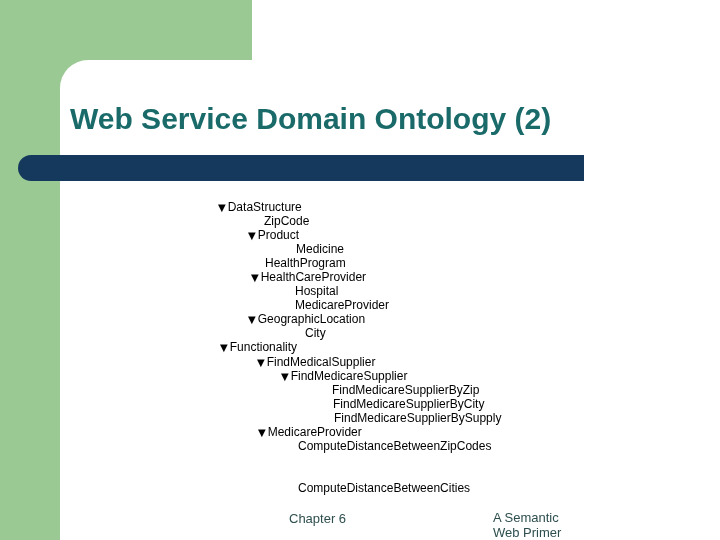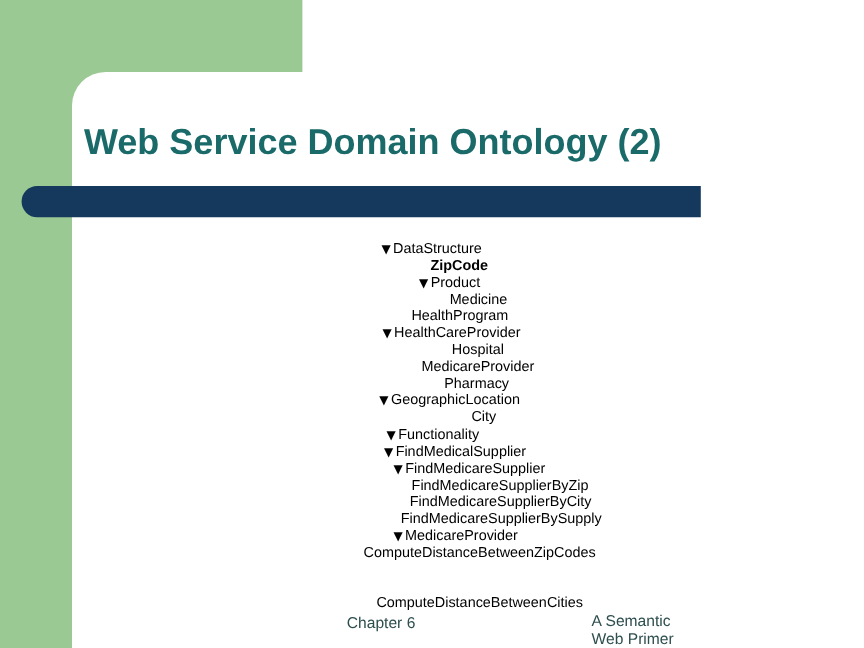--- a/index.html
+++ b/index.html
@@ -57,21 +57,21 @@
     z-index: 2;
   }
   .tree {
     position: absolute;
     left: 218px; top: 200px;
     font-size: 12px;
     line-height: 14.05px;
     color: var(--treecolor);
     z-index: 2;
   }
-  .tree-row { white-space: nowrap; height: 14.05px; text-align: center; }
+  .tree-row { white-space: nowrap; height: 14.05px; }
   .tri {
     font-family: "DejaVu Sans", sans-serif;
     font-size: 10px;
     margin-right: 2px;
     color: var(--treecolor);
   }
   .page-number {
     position: absolute;
     left: 7px; top: 492px;
     color: #ffffff;
@@ -100,28 +100,27 @@
 
 <div class="slide">
   <div class="green-shape"></div>
   <div class="card"></div>
 
   <h1 class="title">Web Service Domain Ontology (2)</h1>
   <div class="navy-bar"></div>
 
   <div class="tree" id="tree">
       <div class="tree-row" style="padding-left: 0px;"><span class="tri">▼</span><span>DataStructure</span></div>
-      <div class="tree-row" style="padding-left: 46px; font-weight: bold;"><span>ZipCode</span></div>
+      <div class="tree-row" style="padding-left: 46px;"><span>ZipCode</span></div>
       <div class="tree-row" style="padding-left: 30px;"><span class="tri">▼</span><span>Product</span></div>
       <div class="tree-row" style="padding-left: 78px;"><span>Medicine</span></div>
       <div class="tree-row" style="padding-left: 47px;"><span>HealthProgram</span></div>
       <div class="tree-row" style="padding-left: 33px;"><span class="tri">▼</span><span>HealthCareProvider</span></div>
       <div class="tree-row" style="padding-left: 77px;"><span>Hospital</span></div>
       <div class="tree-row" style="padding-left: 77px;"><span>MedicareProvider</span></div>
-      <div class="tree-row" style="padding-left: 75px;"><span>Pharmacy</span></div>
       <div class="tree-row" style="padding-left: 30px;"><span class="tri">▼</span><span>GeographicLocation</span></div>
       <div class="tree-row" style="padding-left: 87px;"><span>City</span></div>
       <div class="tree-row" style="padding-left: 2px;"><span class="tri">▼</span><span>Functionality</span></div>
       <div class="tree-row" style="padding-left: 39px;"><span class="tri">▼</span><span>FindMedicalSupplier</span></div>
       <div class="tree-row" style="padding-left: 63px;"><span class="tri">▼</span><span>FindMedicareSupplier</span></div>
       <div class="tree-row" style="padding-left: 114px;"><span>FindMedicareSupplierByZip</span></div>
       <div class="tree-row" style="padding-left: 115px;"><span>FindMedicareSupplierByCity</span></div>
       <div class="tree-row" style="padding-left: 116px;"><span>FindMedicareSupplierBySupply</span></div>
       <div class="tree-row" style="padding-left: 40px;"><span class="tri">▼</span><span>MedicareProvider</span></div>
       <div class="tree-row" style="padding-left: 80px;"><span>ComputeDistanceBetweenZipCodes</span></div>

